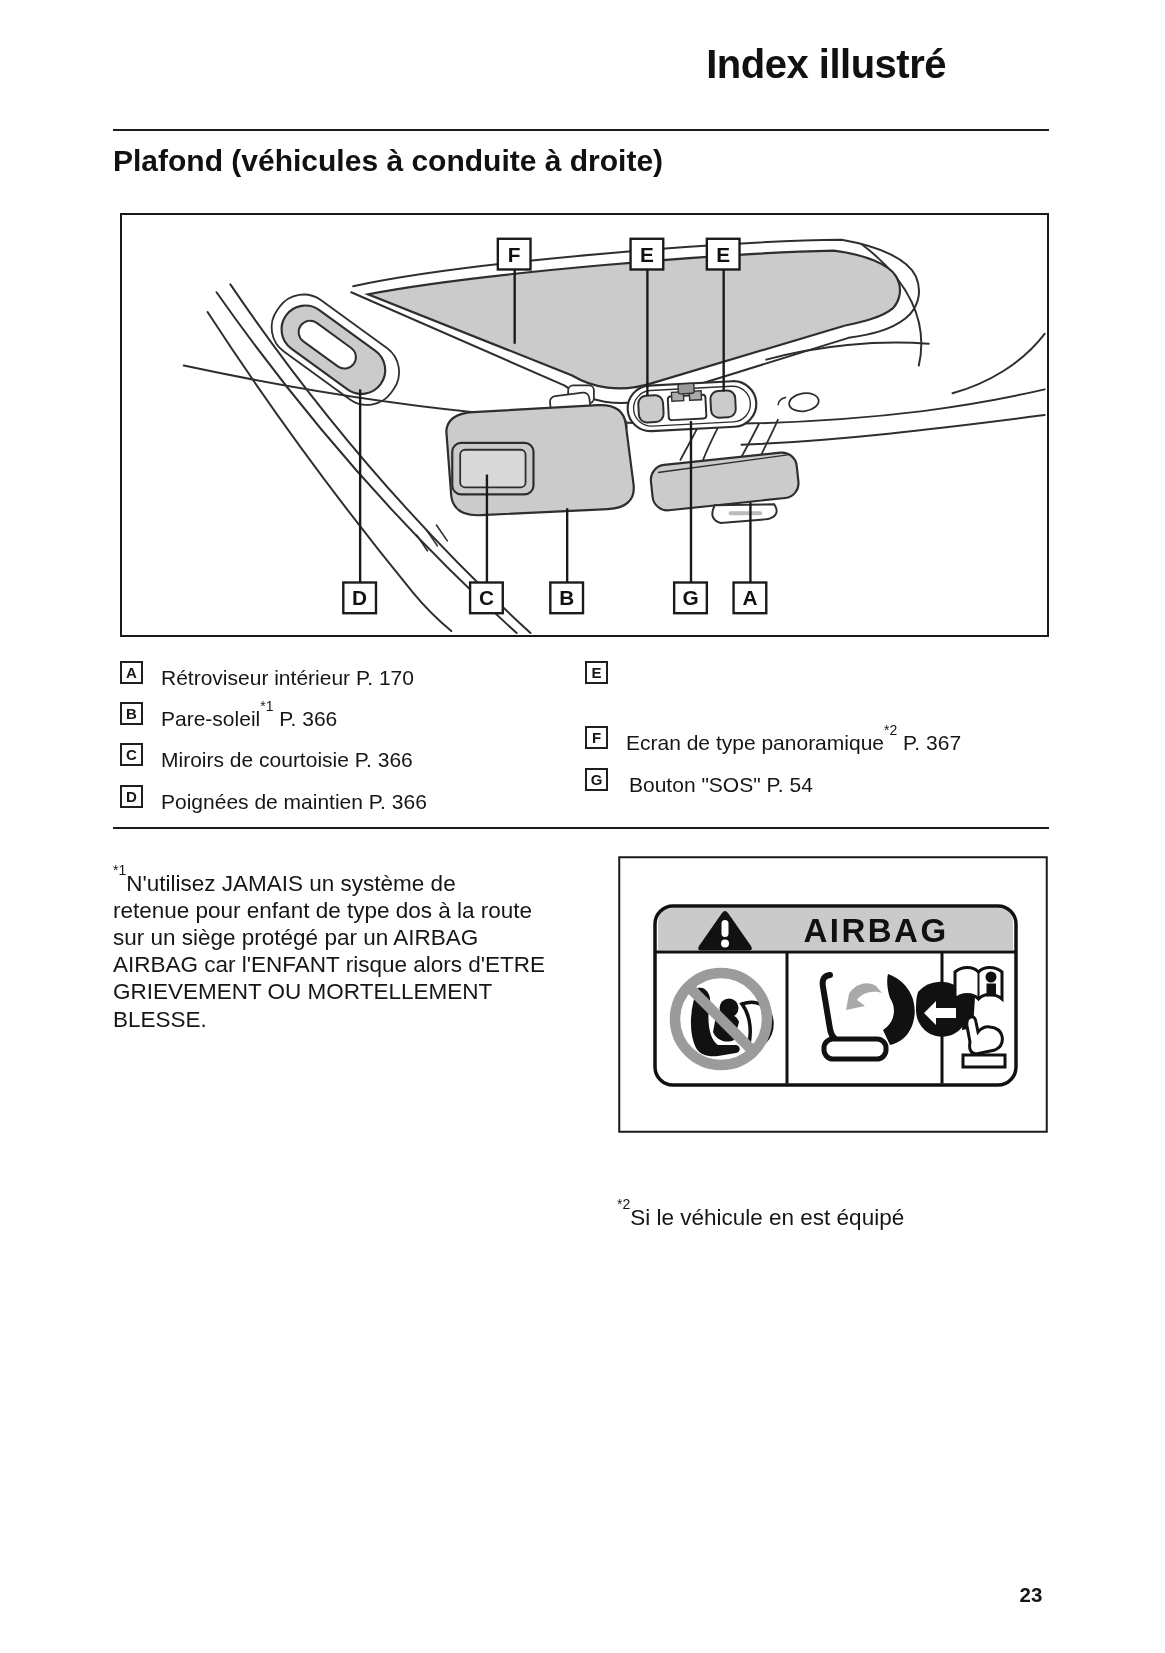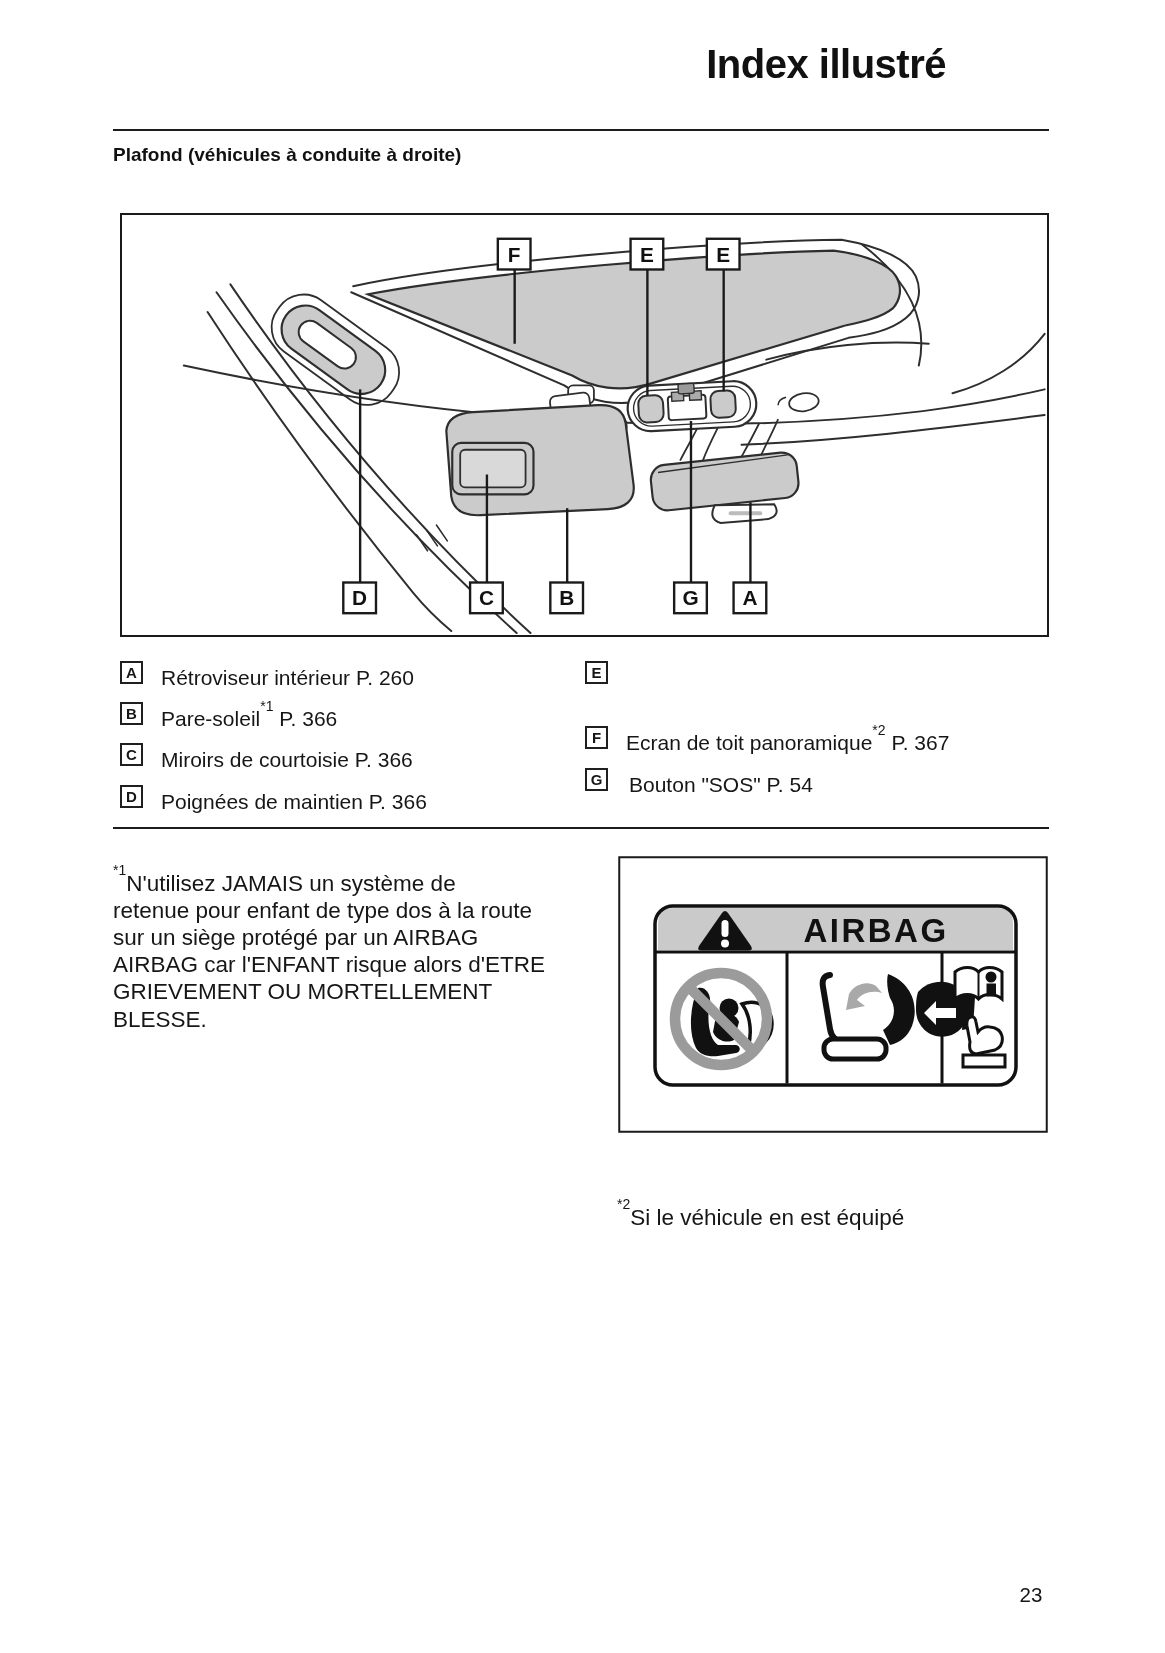--- a/index.html
+++ b/index.html
@@ -2,33 +2,33 @@
 <html><head>
 <meta charset="utf-8">
 <style>
   html,body{margin:0;padding:0;background:#ffffff;}
   .page{position:relative;width:1062px;height:1653px;background:#fff;overflow:hidden;
         font-family:"Liberation Sans",sans-serif;color:#161616;}
   .abs{position:absolute;}
   .title{font-size:40px;font-weight:bold;letter-spacing:-0.5px;color:#111;white-space:nowrap;}
   .rule{background:#1c1c1c;height:2px;}
   .rule.thin{height:2px;}
-  .heading{font-size:19px;font-weight:bold;color:#111;white-space:nowrap;}
+  .heading{font-size:30px;font-weight:bold;color:#111;white-space:nowrap;}
   .tab{background:#7d817d;}
   .vtext{writing-mode:vertical-rl;font-size:24px;font-weight:600;letter-spacing:1px;color:#111;}
   .diagram-box{border:2px solid #1a1a1a;box-sizing:border-box;background:#fff;}
   .legend-row{display:flex;align-items:flex-start;font-size:21px;}
   .keybox{width:23px;height:23px;border:2px solid #1f1f1f;box-sizing:border-box;flex:0 0 auto;
           display:flex;align-items:center;justify-content:center;
           font-size:15px;font-weight:bold;margin-top:2px;background:#fff;}
   .ltxt{margin-left:18px;line-height:27px;white-space:nowrap;}
   .fnsup{font-size:14px;position:relative;top:-7px;font-weight:normal;}
   .fn{font-size:22.5px;line-height:27.2px;}
   .fn .fline{white-space:nowrap;}
-  .pagenum{font-size:20.5px;font-weight:normal;text-align:center;}
+  .pagenum{font-size:20.5px;font-weight:bold;text-align:center;}
 </style>
 </head>
 <body>
 
 <div class="page">
 
   <div class="abs title" style="right:116px;top:42px;">Index illustré</div>
   <div class="abs rule" style="left:113px;top:129px;width:936px;"></div>
   <div class="abs heading" style="left:113px;top:144px;">Plafond (véhicules à conduite à droite)</div>
 
@@ -119,41 +119,41 @@
         <text x="365.5" y="394">C</text>
         <text x="446.5" y="394">B</text>
         <text x="571.5" y="394">G</text>
         <text x="631.5" y="394">A</text>
       </g>
     </svg>
   </div>
 
   <div class="abs legend-row" style="left:120px;top:659px;">
     <span class="keybox">A</span>
-    <span class="ltxt"><span>Rétroviseur intérieur P. 260</span><sup class="fnsup"></sup><span></span></span>
+    <span class="ltxt"><span>Rétroviseur intérieur P. 170</span><sup class="fnsup"></sup><span></span></span>
   </div>
   <div class="abs legend-row" style="left:120px;top:700px;">
     <span class="keybox">B</span>
     <span class="ltxt"><span>Pare-soleil</span><sup class="fnsup">*1</sup><span> P. 366</span></span>
   </div>
   <div class="abs legend-row" style="left:120px;top:741px;">
     <span class="keybox">C</span>
     <span class="ltxt"><span>Miroirs de courtoisie P. 366</span><sup class="fnsup"></sup><span></span></span>
   </div>
   <div class="abs legend-row" style="left:120px;top:783px;">
     <span class="keybox">D</span>
     <span class="ltxt"><span>Poignées de maintien P. 366</span><sup class="fnsup"></sup><span></span></span>
   </div>
 
   <div class="abs legend-row" style="left:585px;top:659px;">
     <span class="keybox">E</span>
   </div>
   <div class="abs legend-row" style="left:585px;top:724px;">
     <span class="keybox">F</span>
-    <span class="ltxt"><span>Ecran de toit panoramique</span><sup class="fnsup">*2</sup><span> P. 367</span></span>
+    <span class="ltxt"><span>Ecran de type panoramique</span><sup class="fnsup">*2</sup><span> P. 367</span></span>
   </div>
   <div class="abs legend-row" style="left:585px;top:766px;">
     <span class="keybox">G</span>
     <span class="ltxt" style="margin-left:21px;"><span>Bouton "SOS" P. 54</span><sup class="fnsup"></sup><span></span></span>
   </div>
 
   <div class="abs rule thin" style="left:113px;top:827px;width:936px;"></div>
 
   <div class="abs fn" style="left:113px;top:864px;width:500px;">
     <div class="fline"><sup class="fnsup">*1</sup><span>N'utilisez JAMAIS un système de</span></div>

